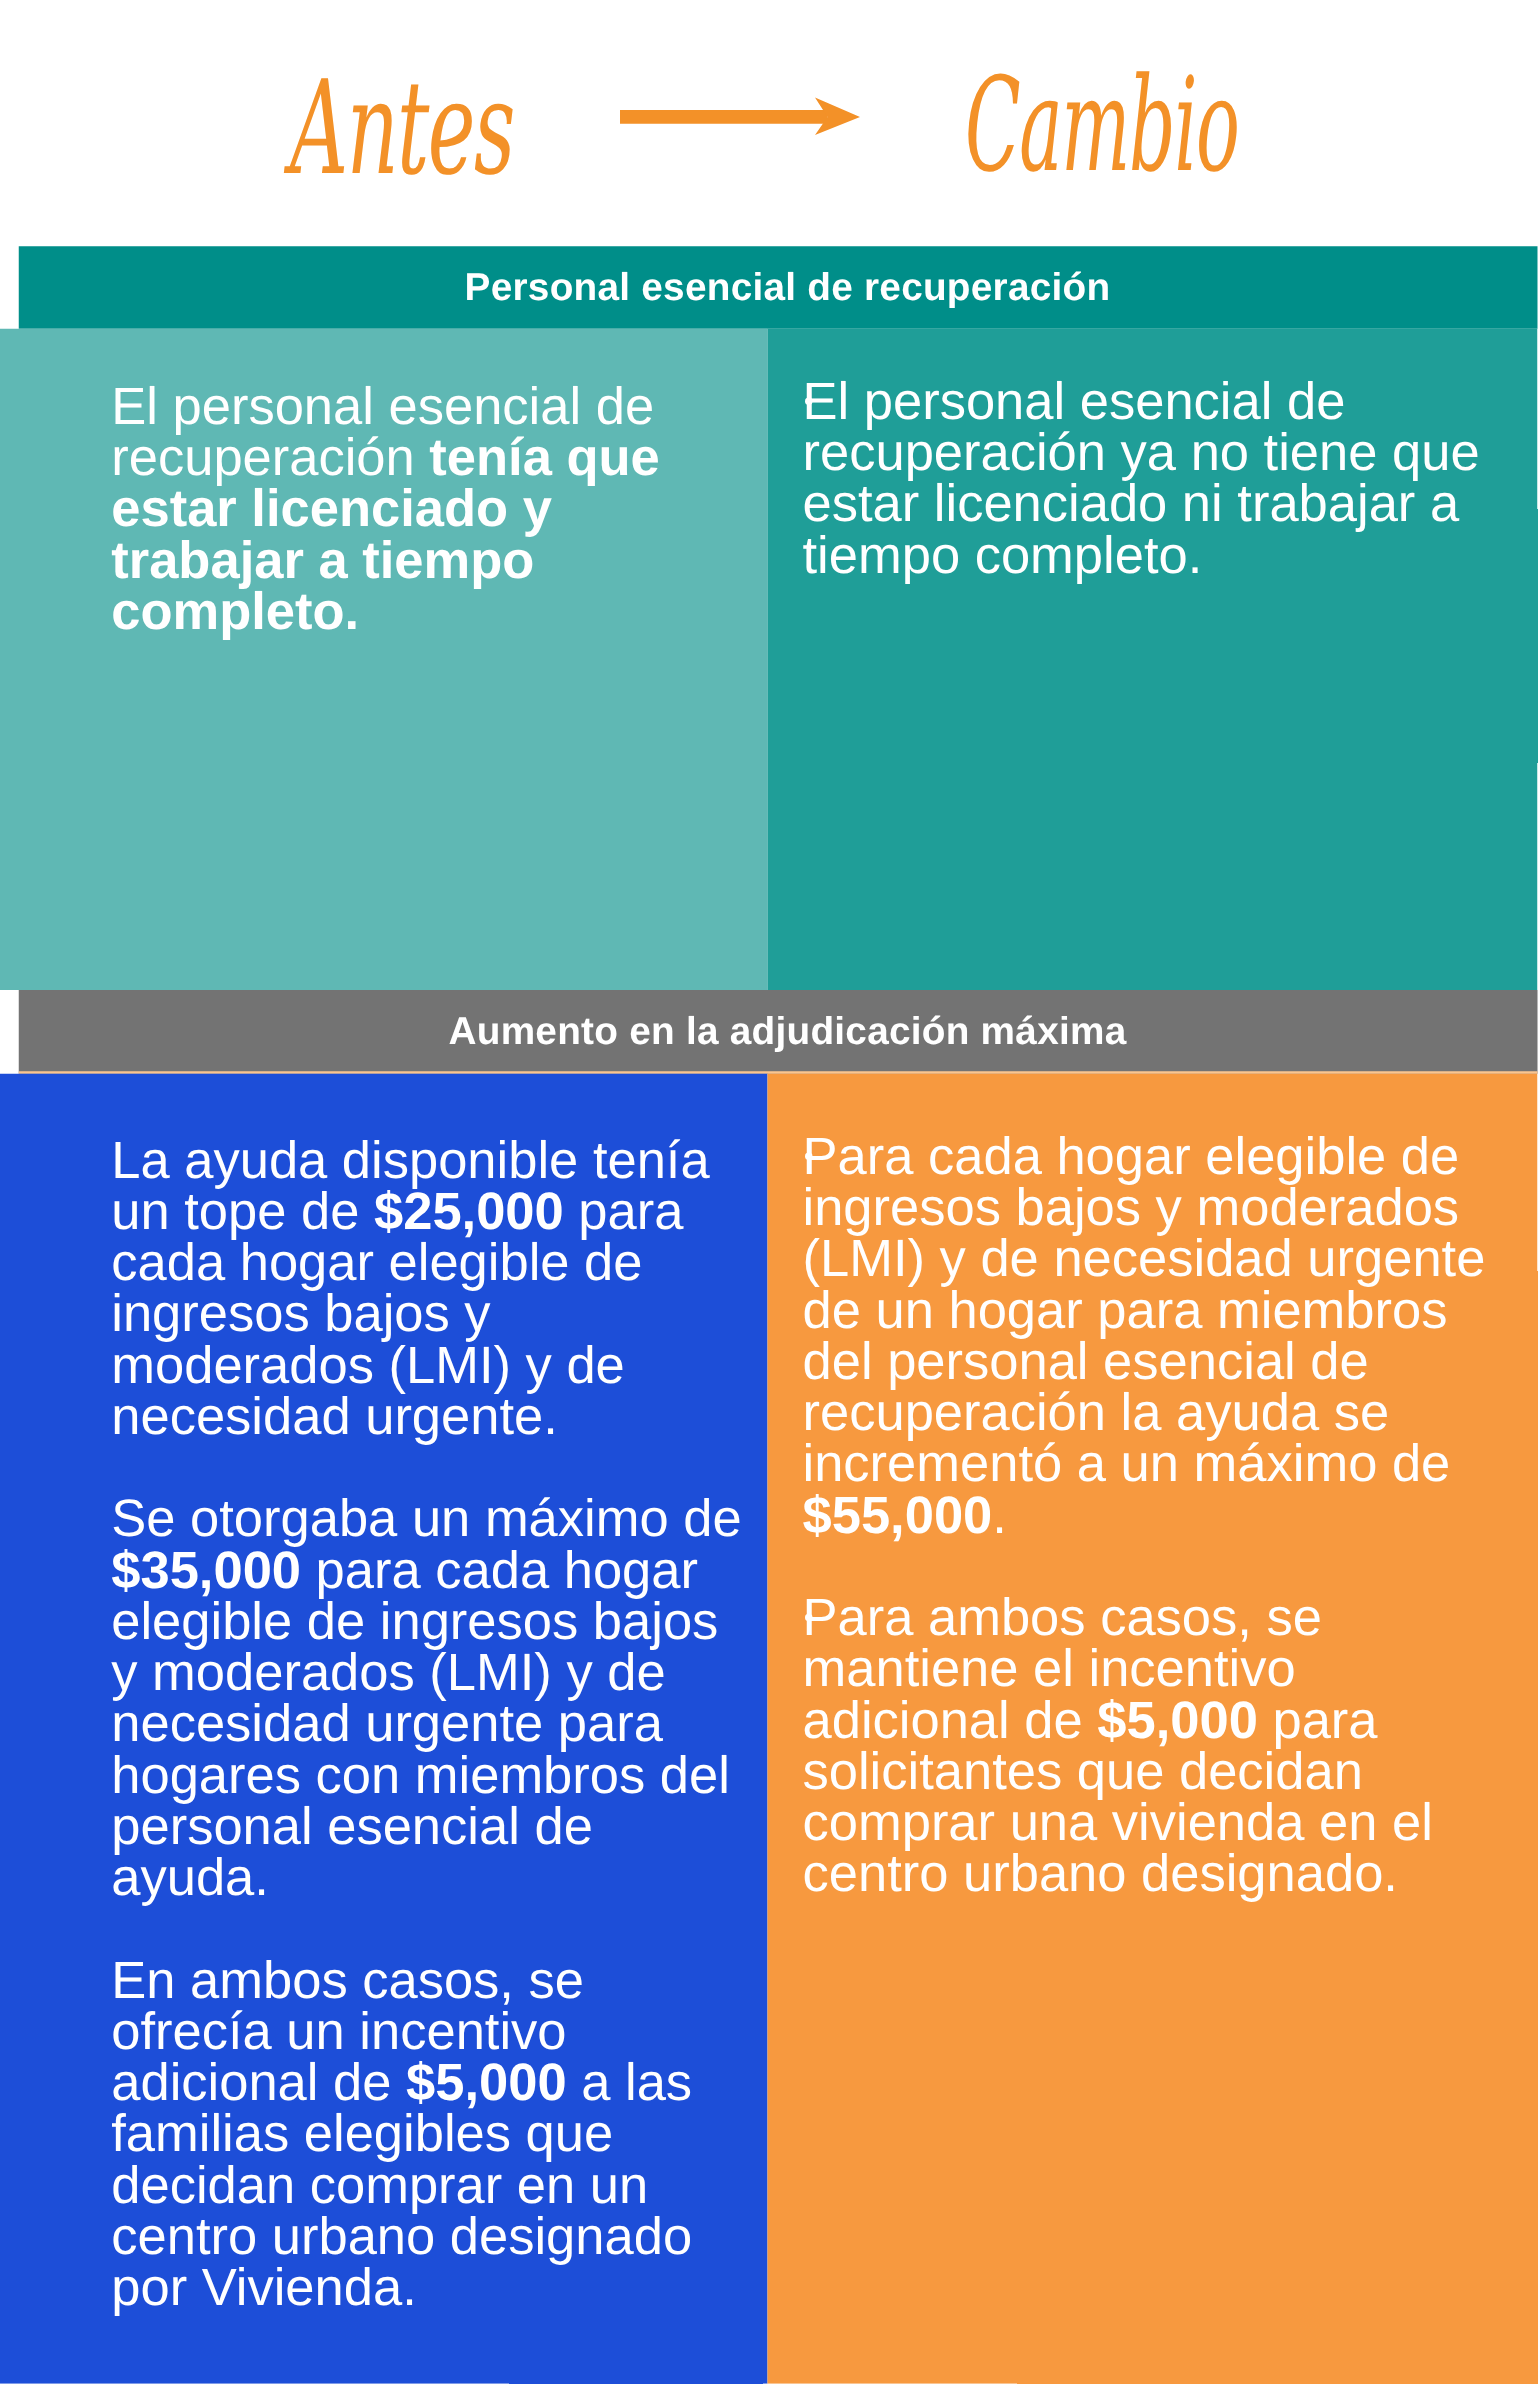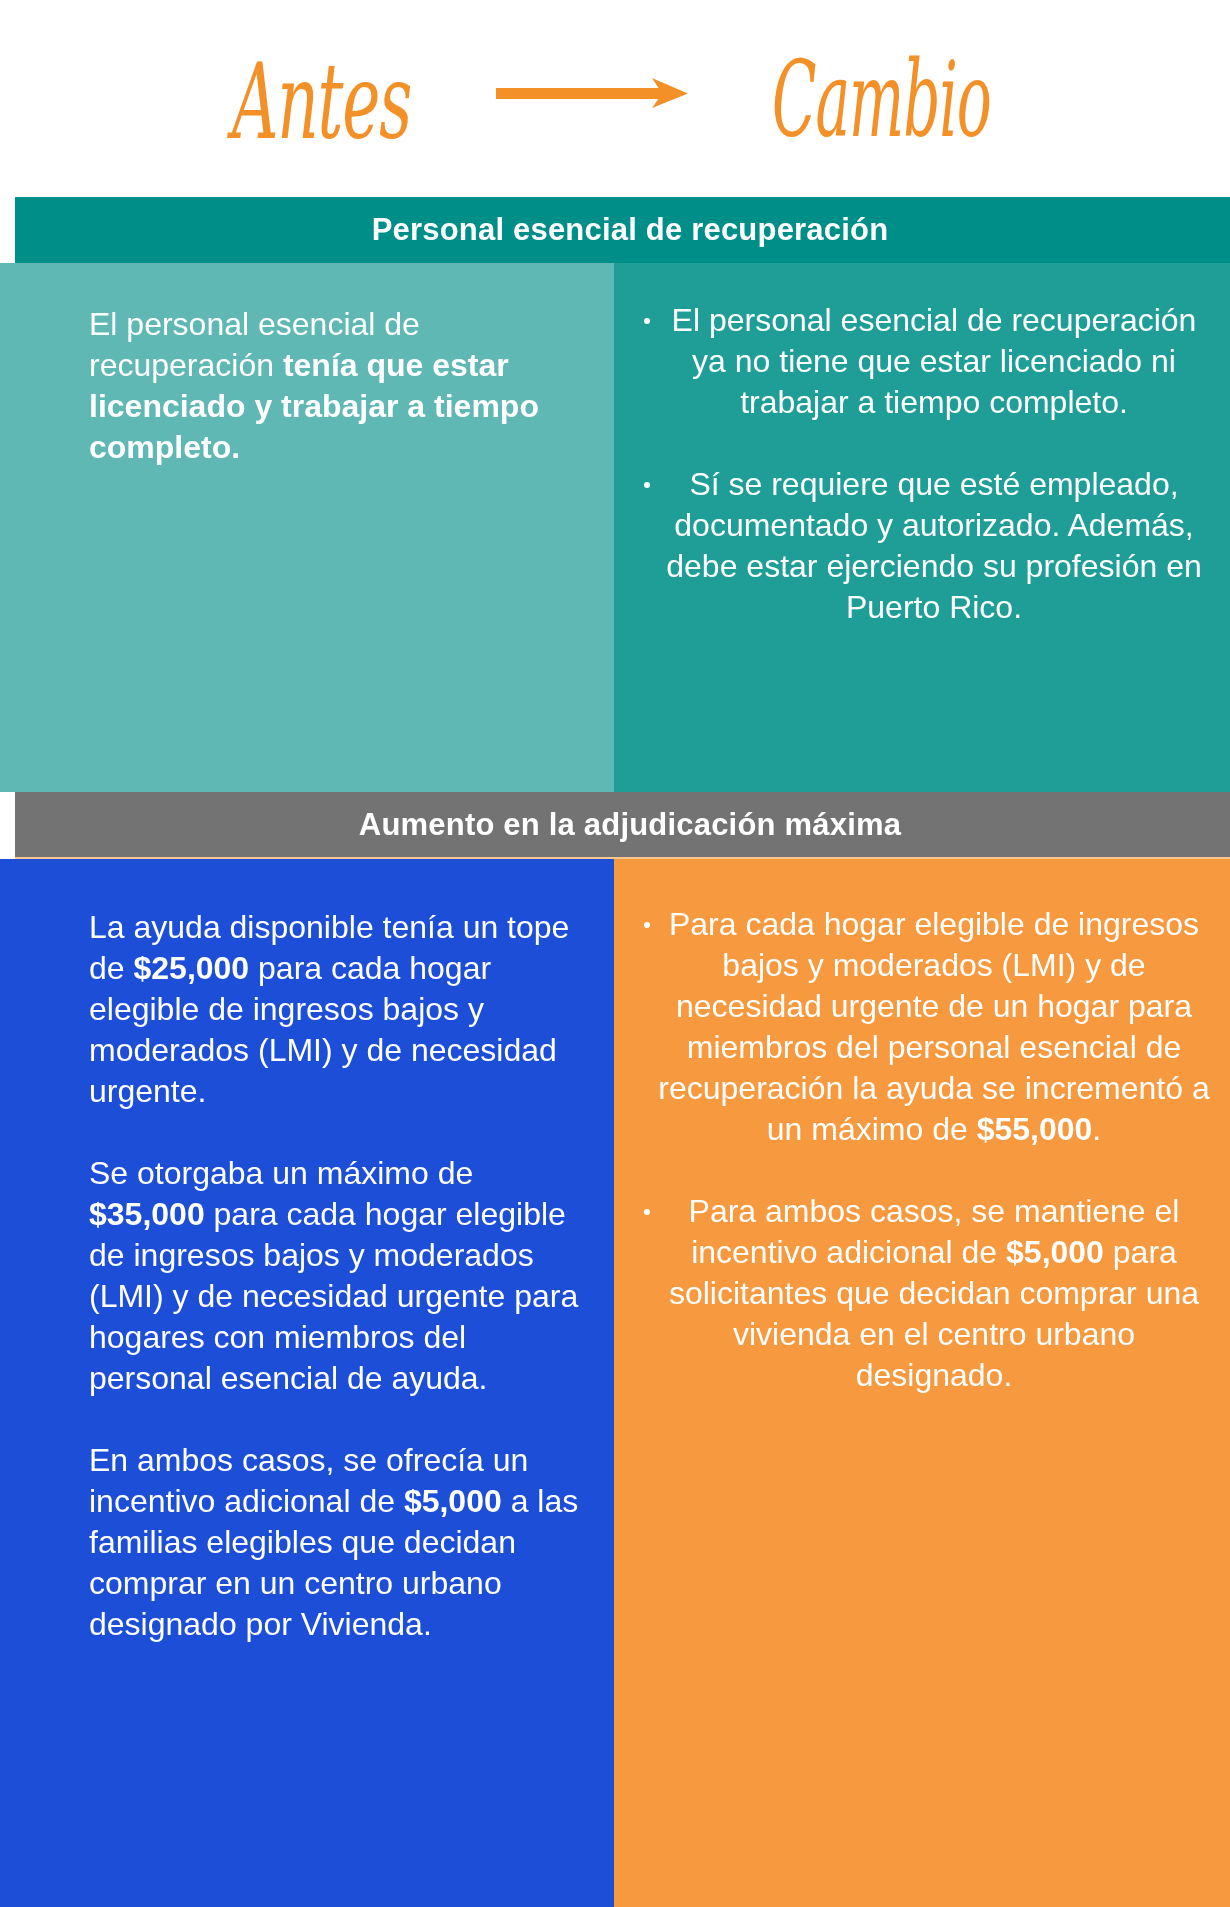--- a/index.html
+++ b/index.html
@@ -5,29 +5,29 @@
   html, body { margin:0; padding:0; }
   body { width:1230px; height:1907px; background:#ffffff; font-family:"Liberation Sans", "DejaVu Sans", sans-serif; overflow:hidden; position:relative; }
   .hero { position:absolute; left:0; top:4px; width:1230px; height:197px; background:#ffffff; }
   .script { position:absolute; font-family:"DejaVu Serif", "Liberation Serif", serif; font-style:italic; color:#F39128; font-weight:normal; letter-spacing:-2px; }
   .script-antes { left:232px; top:38px; font-size:104px; transform:scaleX(0.62); transform-origin:left top; line-height:120px; }
   .script-cambio { left:772px; top:36px; font-size:104px; transform:scaleX(0.56); transform-origin:left top; line-height:120px; }
   .arrow { position:absolute; left:494px; top:70px; width:196px; height:40px; }
   .band { position:absolute; left:15px; width:1230px; display:flex; align-items:center; justify-content:center; color:#ffffff; font-weight:bold; font-size:31px; letter-spacing:0.2px; }
   .band-teal { top:197px; height:66px; background:#008E89; }
   .band-orange { top:792px; height:65px; background:#737373; border-bottom:2px solid #FBC58F; }
-  .col { position:absolute; box-sizing:border-box; color:#ffffff; font-size:32px; line-height:41px; }
+  .col { position:absolute; box-sizing:border-box; color:#ffffff; font-size:42px; line-height:41px; }
   .col b { font-weight:bold; }
   .teal-left { left:0; top:263px; width:614px; height:529px; background:#5FB8B4; padding:41px 30px 0 89px; }
   .teal-right { left:614px; top:263px; width:616px; height:529px; background:#1F9E98; padding:37px 20px 0 0; }
   .orange-left { left:0; top:859px; width:614px; height:1048px; background:#1d4ed8; padding:48px 20px 0 89px; }
   .orange-right { left:614px; top:859px; width:616px; height:1048px; background:#F7993F; padding:45px 20px 0 0; }
   .para { margin:0 0 41px 0; }
   ul.bullets { list-style:none; margin:0; padding:0; }
-  ul.bullets li { position:relative; padding-left:44px; margin-bottom:41px;text-align:center; }
+  ul.bullets li { position:relative; padding-left:28px; margin-bottom:41px; }
   ul.bullets li .dot { position:absolute; left:30px; top:18px; width:6px; height:6px; border-radius:50%; background:#ffffff; }
 </style>
 </head>
 <body>
 
 <div class="hero">
   <div class="script script-antes">Antes</div>
   <svg class="arrow" viewBox="0 0 196 40" xmlns="http://www.w3.org/2000/svg">
     <rect x="2" y="14" width="166" height="11" fill="#F39128"></rect>
     <polygon points="158,4 194,19.5 158,34 168,19.5" fill="#F39128"></polygon>
@@ -41,24 +41,20 @@
   <p class="para">
     <span>El personal esencial de recuperación </span><b>tenía que estar licenciado y trabajar a tiempo completo.</b>
   </p>
 </div>
 
 <div class="col teal-right">
   <ul class="bullets">
     <li>
       <span class="dot"></span>
       <span>El personal esencial de recuperación ya no tiene que estar licenciado ni trabajar a tiempo completo.</span>
-    </li>
-    <li>
-      <span class="dot"></span>
-      <span>Sí se requiere que esté empleado, documentado y autorizado. Además, debe estar ejerciendo su profesión en Puerto Rico.</span>
     </li>
   </ul>
 </div>
 
 <div class="band band-orange">Aumento en la adjudicación máxima</div>
 
 <div class="col orange-left">
   <p class="para">
     <span>La ayuda disponible tenía un tope de </span><b>$25,000</b><span> para cada hogar elegible de ingresos bajos y moderados (LMI) y de necesidad urgente.</span>
   </p>

